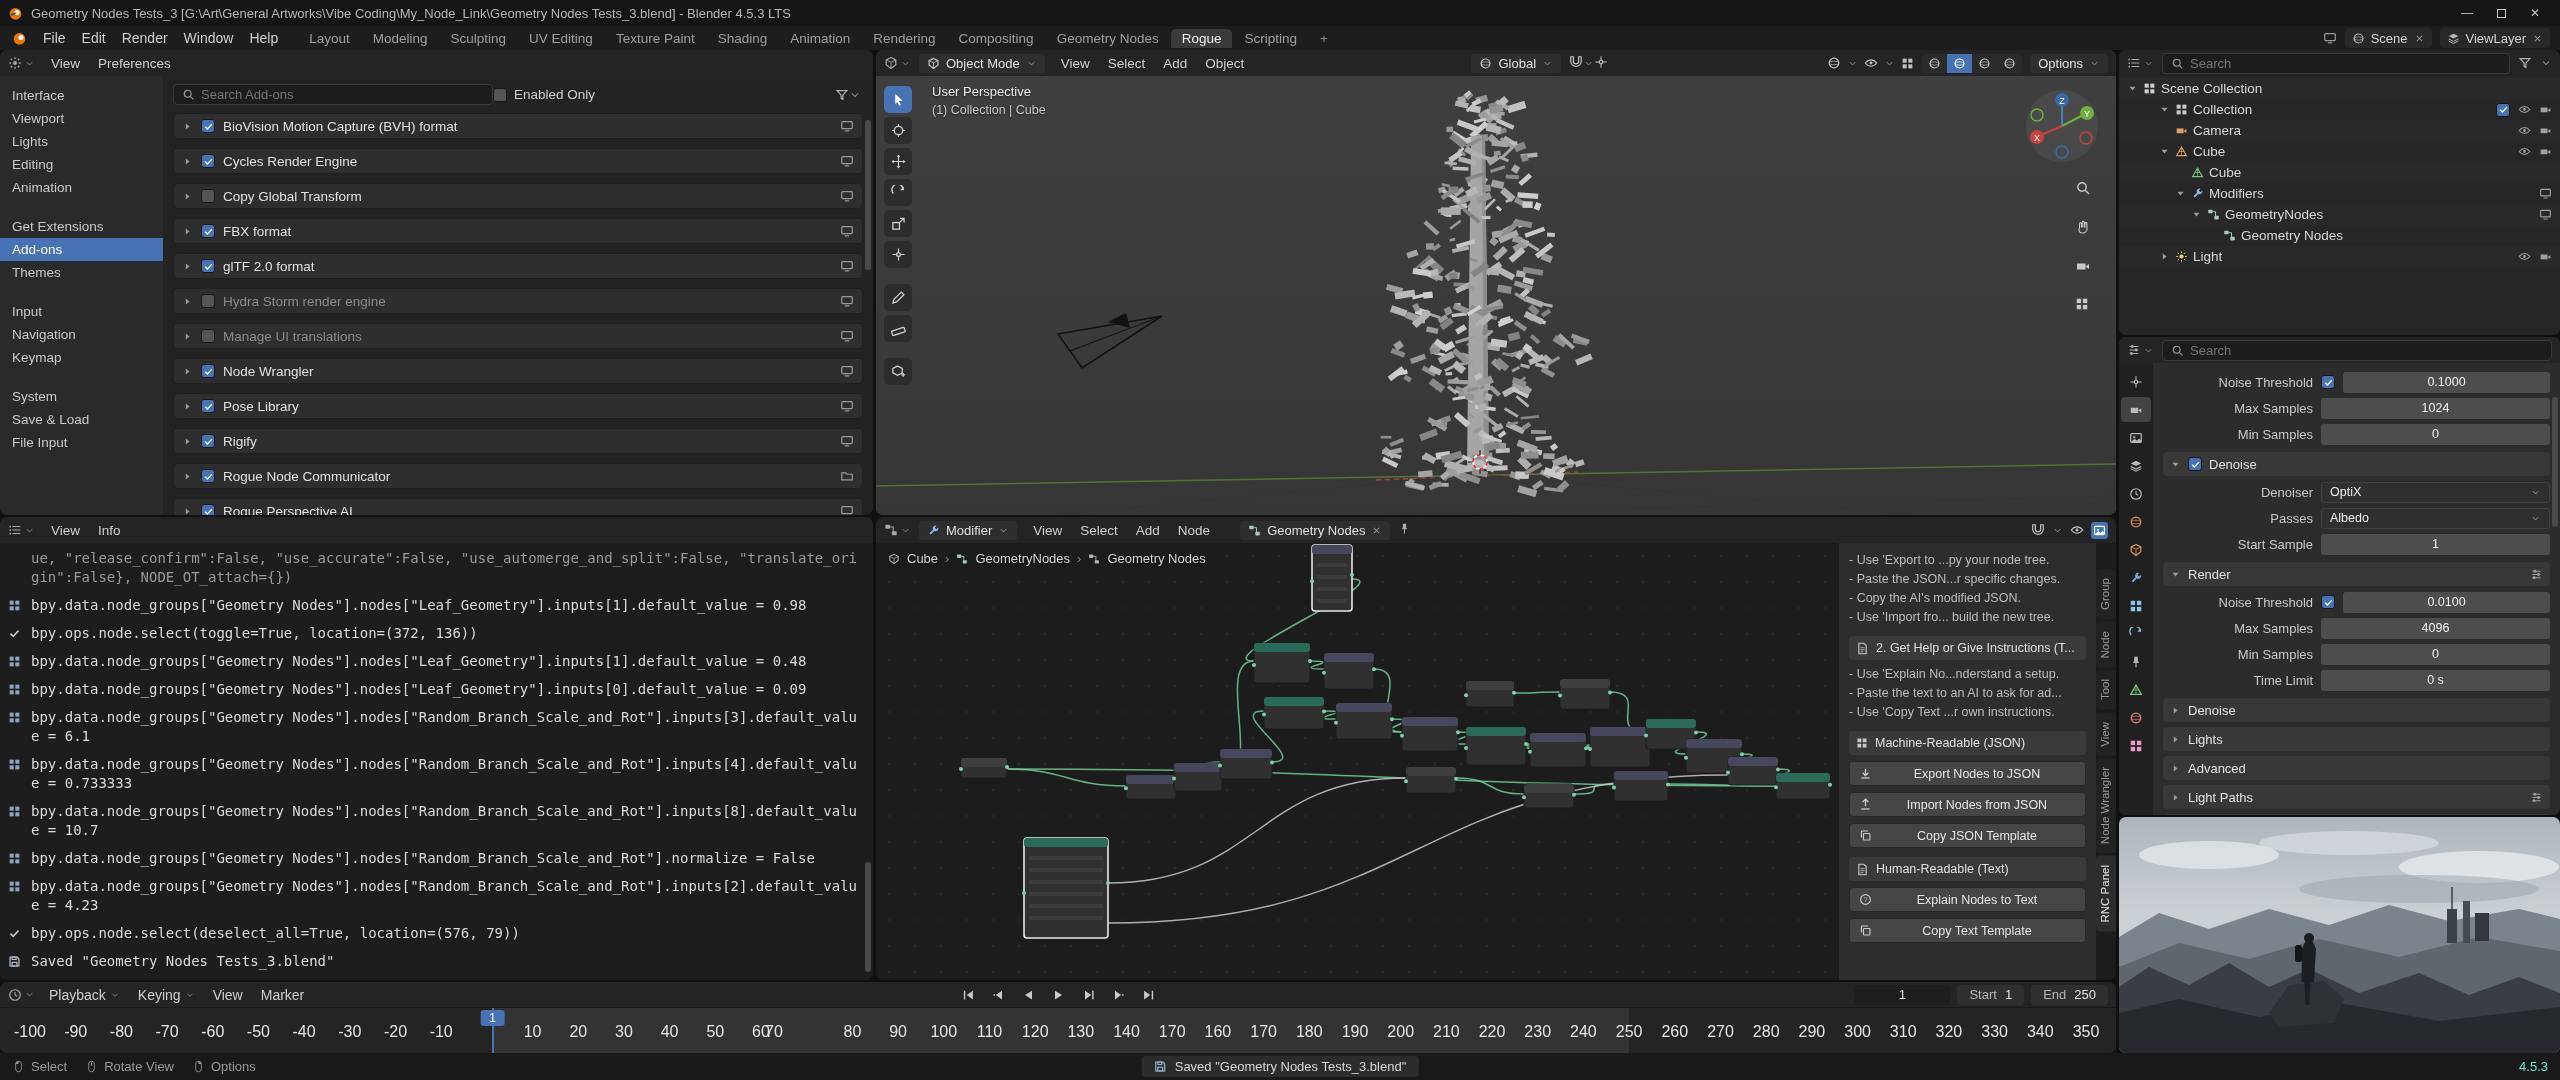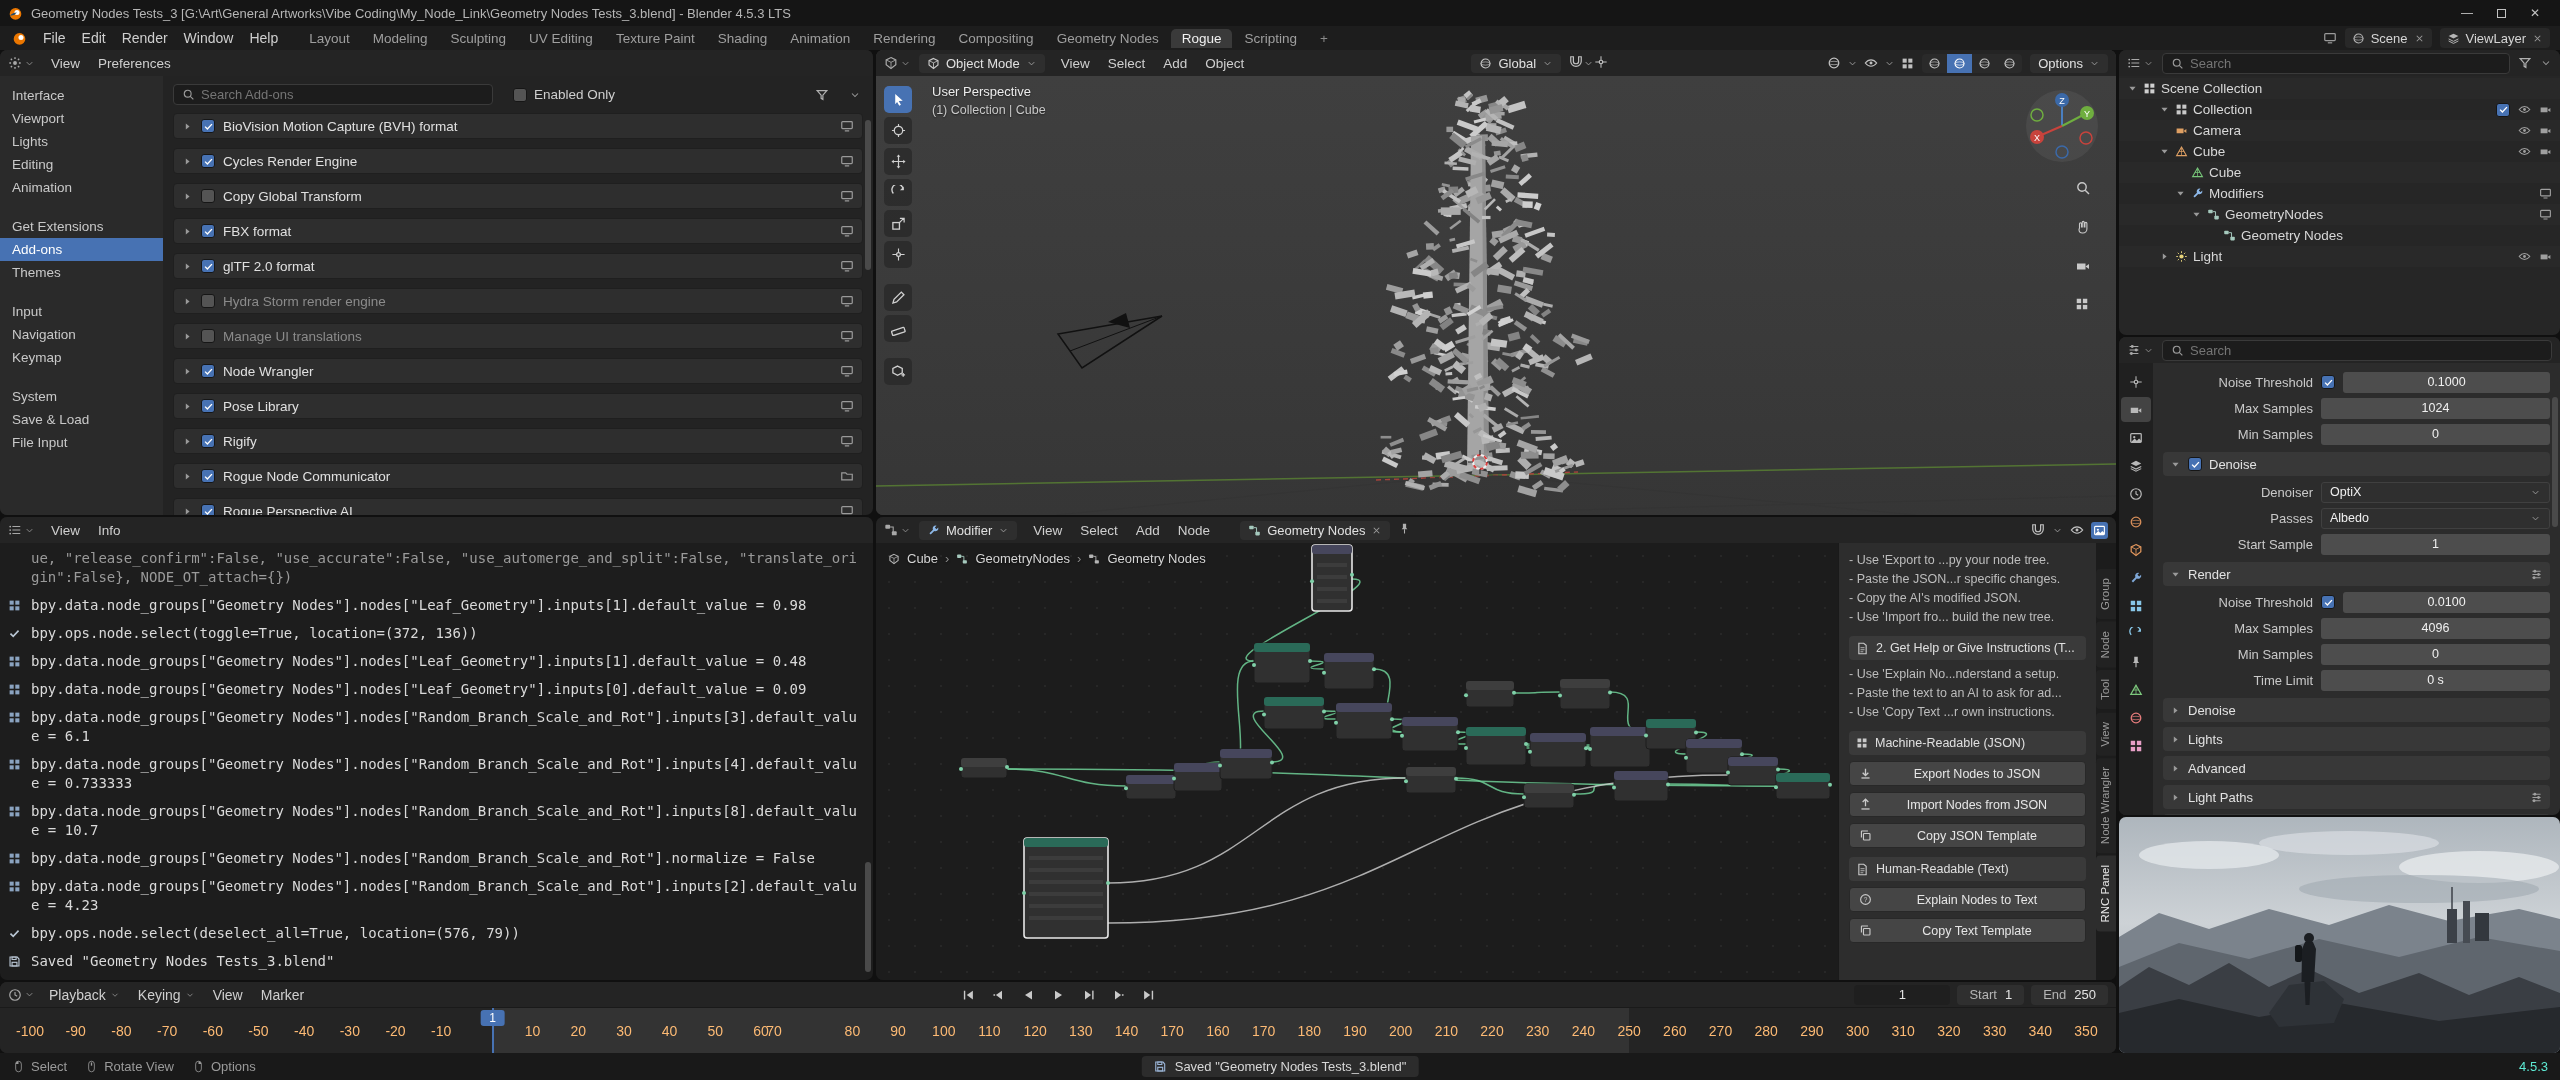--- a/index.html
+++ b/index.html
@@ -42,21 +42,21 @@
   .cb svg{width:11px;height:11px}
   .scrollthumb{position:absolute;right:2px;width:6px;border-radius:3px;background:#4a4a4a;z-index:5}
 
   
   #prefs{left:0;top:0;width:873px;height:465px;background:#232323}
   .prefs-body{display:flex;height:439px}
   .prefs-nav{width:163px;background:#2a2a2a;padding:8px 0;display:flex;flex-direction:column;gap:16px}
   .nav-item{height:23px;display:flex;align-items:center;padding:0 12px;font-size:13.5px;color:#c9c9c9}
   .nav-item.active{background:#4772b3;color:#fff}
   .prefs-main{flex:1;position:relative;overflow:hidden}
-  .prefs-toolbar{display:flex;align-items:center;gap:20px;padding:8px 12px 8px 10px}
+  .prefs-toolbar{display:flex;align-items:center;gap:0;padding:8px 12px 8px 10px}
   .prefs-toolbar .search{width:320px}
   .chk{display:flex;gap:7px;align-items:center;font-size:13.5px;color:#cfcfcf}
   .addon{height:26px;display:flex;align-items:center;gap:8px;background:#2e2e2e;border:1px solid #1f1f1f;border-radius:4px;margin:0 10px 9px;padding:0 8px;color:#9a9a9a}
   .addon-name{font-size:13.5px;color:#e0e0e0}
   .addon-name.dim{color:#8b8b8b}
 
   
   #console{left:0;top:467px;width:873px;height:463px;background:#1d1d1d}
   .c-body{height:437px;overflow:hidden;padding:6px 0 0;position:relative}
   .c-line{display:flex;gap:8px;padding:0 14px 0 8px;font:14px "DejaVu Sans Mono",monospace;color:#dadada;line-height:19px;margin-bottom:9px;align-items:flex-start}
@@ -125,21 +125,21 @@
   #timeline{left:0;top:932px;width:2116px;height:71px;background:#262626}
   .tl-header{height:25px;background:#242424;display:flex;align-items:center;gap:6px;padding:0 8px;position:relative}
   .tl-transport{position:absolute;left:50%;transform:translateX(-50%);display:flex;gap:3px}
   .tbtn{width:27px;height:20px;display:flex;align-items:center;justify-content:center;color:#c9c9c9;border-radius:3px}
   .tl-right{margin-left:auto;display:flex;gap:7px;align-items:center}
   .tl-field{background:#2f2f2f;border-radius:4px;height:20px;display:flex;align-items:center;padding:0 12px;font-size:13px;color:#e3e3e3;gap:8px}
   .tl-field.cur{background:#1f1f1f;width:96px;justify-content:center}
   .tl-field .flab{color:#b5b5b5}
   .tl-ruler{position:relative;height:46px;background:#242424;border-top:1px solid #1a1a1a;overflow:hidden}
   .tl-band{position:absolute;top:0;bottom:0;background:#333333}
-  .tl-num{position:absolute;top:15px;transform:translateX(-50%);font-size:14px;color:#fdba74}
+  .tl-num{position:absolute;top:15px;transform:translateX(-50%);font-size:16px;color:#e5e5e5}
   .tl-playhead{position:absolute;top:0;bottom:0;width:2px;background:#4772b3}
   .tl-curbadge{position:absolute;top:2px;left:50%;transform:translateX(-50%);background:#4772b3;color:#fff;font-size:12px;padding:1px 9px;border-radius:3px}
 
   
   .statusbar{position:absolute;bottom:0;left:0;right:0;height:27px;background:#191919;display:flex;align-items:center;gap:20px;padding:0 12px;font-size:13px;color:#9a9a9a}
   .sb-item{display:flex;align-items:center;gap:6px}
   .sb-note{position:absolute;left:50%;transform:translateX(-50%);background:#2c2c2c;border-radius:4px;height:21px;display:flex;align-items:center;gap:8px;padding:0 12px;color:#d8d8d8}
   .sb-version{margin-left:auto;color:#5eead4}
 </style>
 </head>

